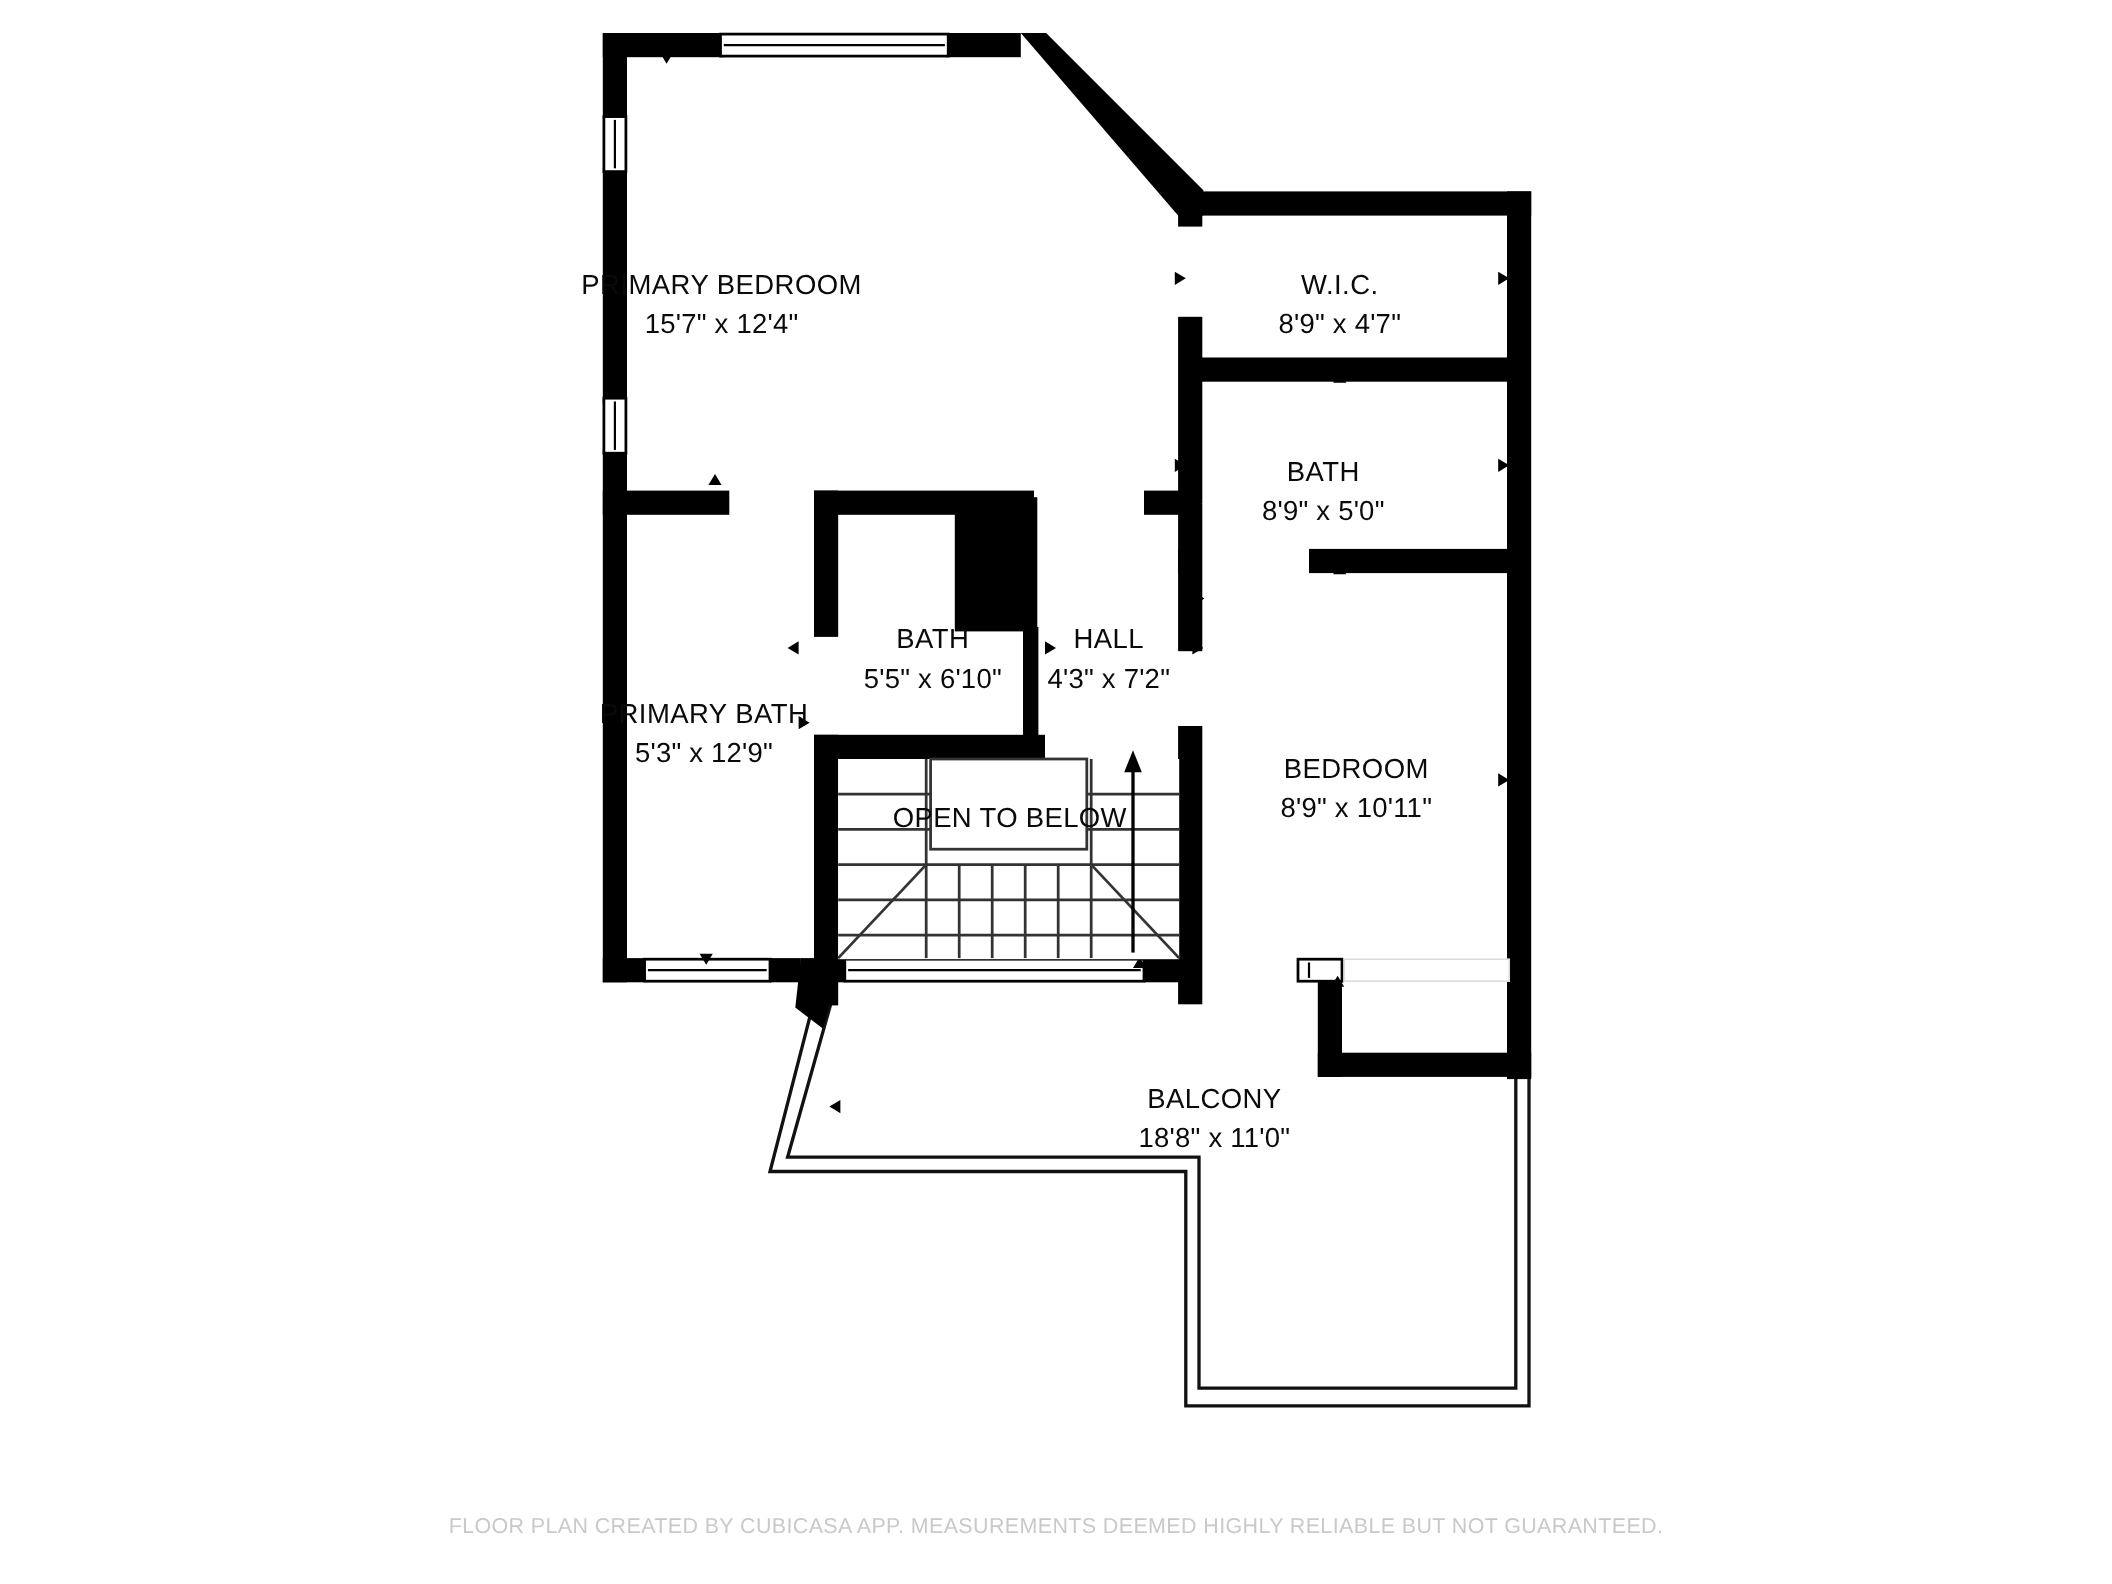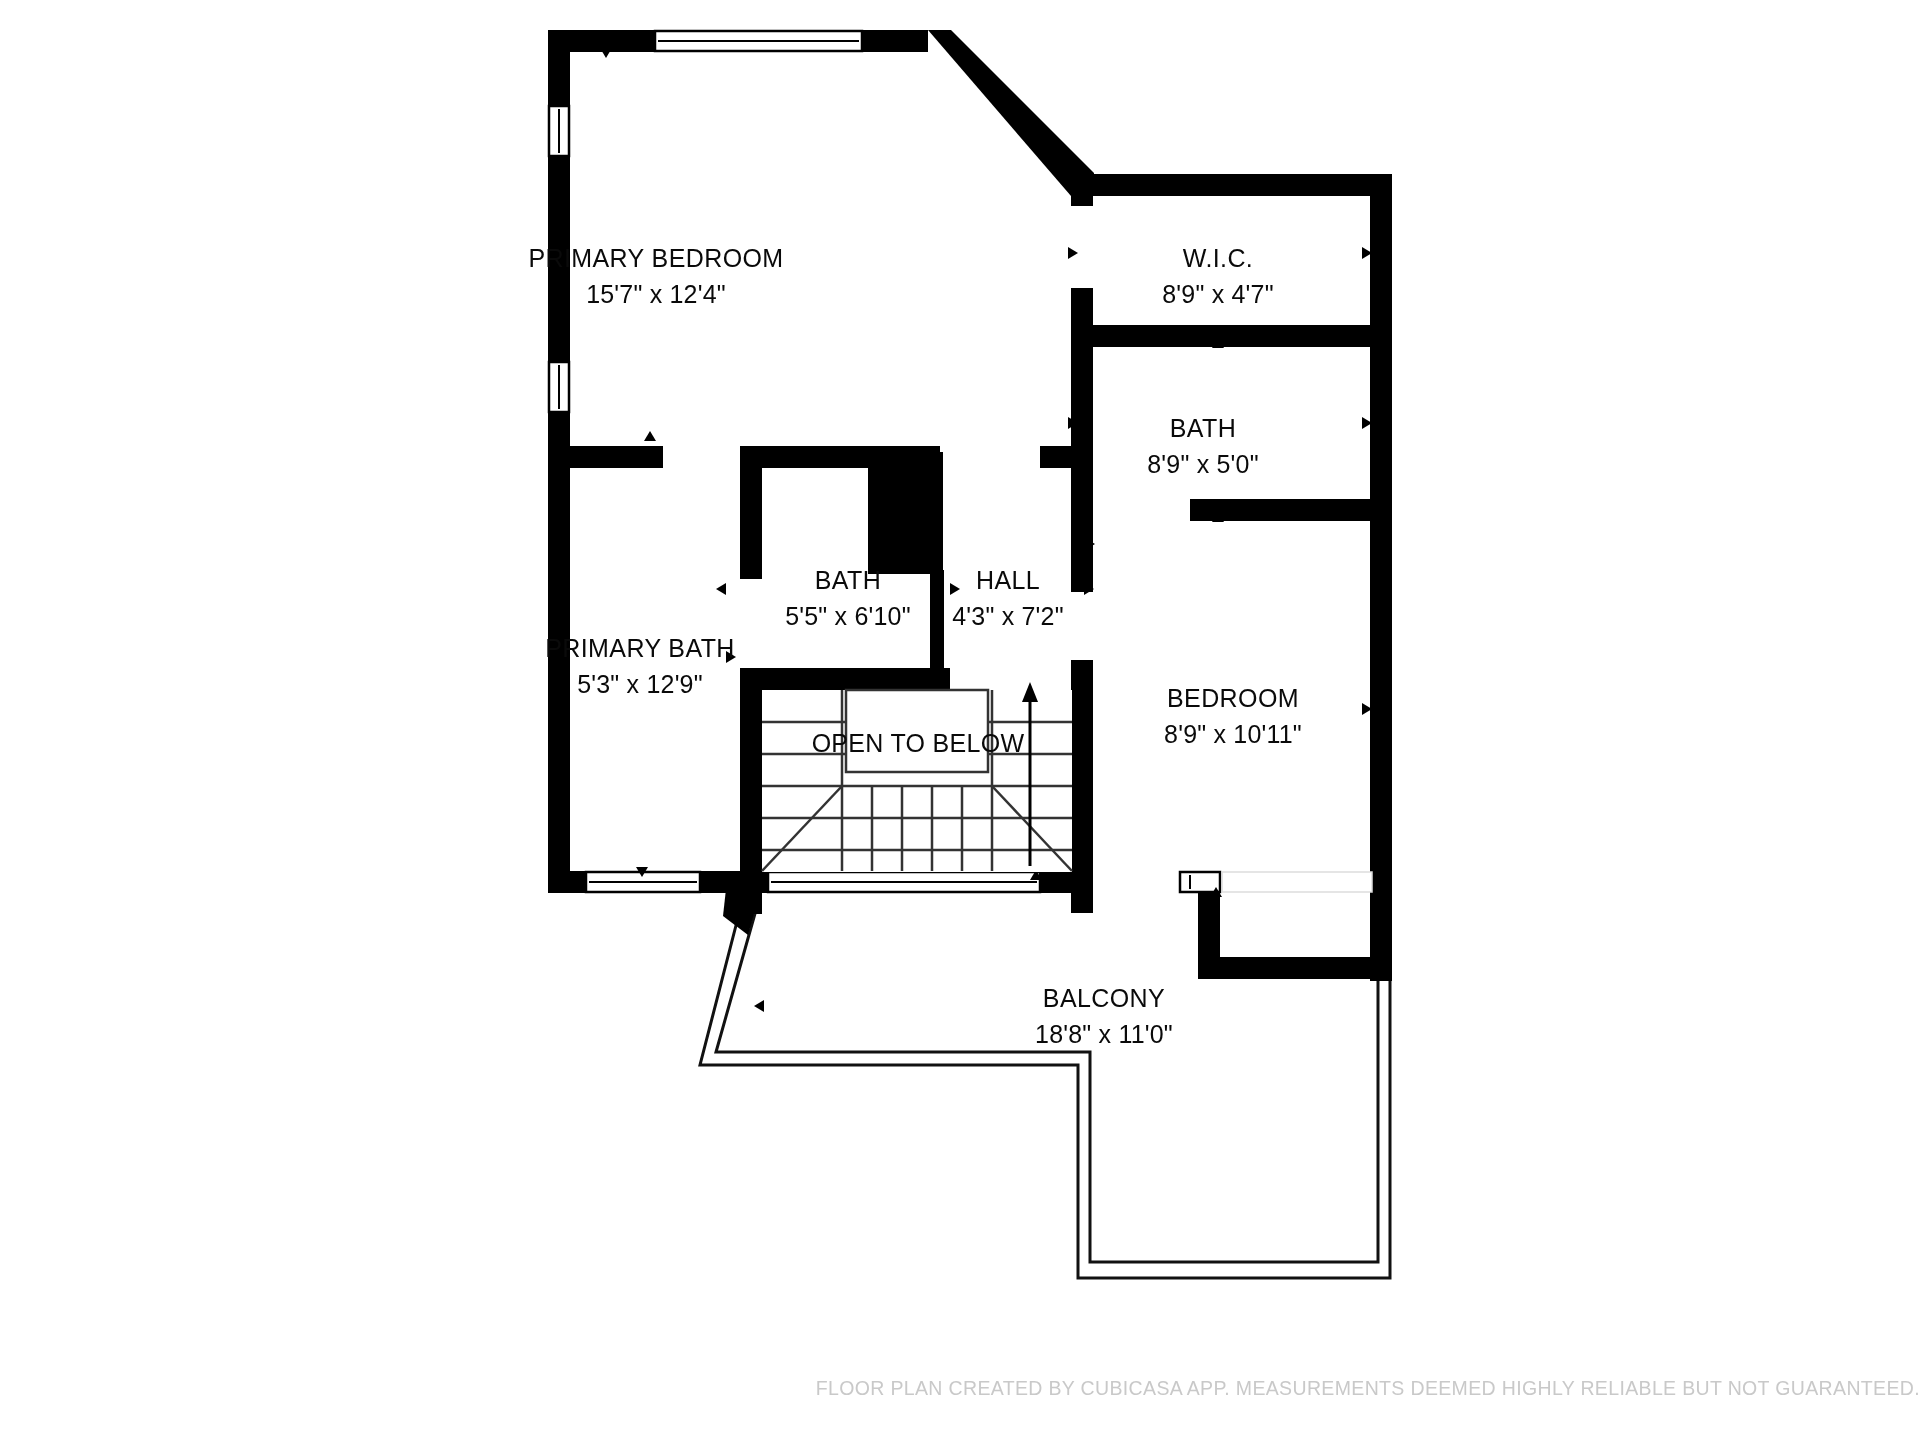--- a/index.html
+++ b/index.html
@@ -47,21 +47,21 @@
     font-size: 25px;
     letter-spacing: 0.3px;
     fill: #0a0a0a;
     text-anchor: middle;
   }
   .footer-note {
     position: absolute;
     left: 0;
     top: 1377px;
     width: 1920px;
-    text-align: right;
+    text-align: center;
     font-family: "Liberation Sans", sans-serif;
     font-size: 19.5px;
     letter-spacing: 0.35px;
     color: #c9c9c9;
     white-space: nowrap;
   }
 </style>
 </head>
 <body>
 

